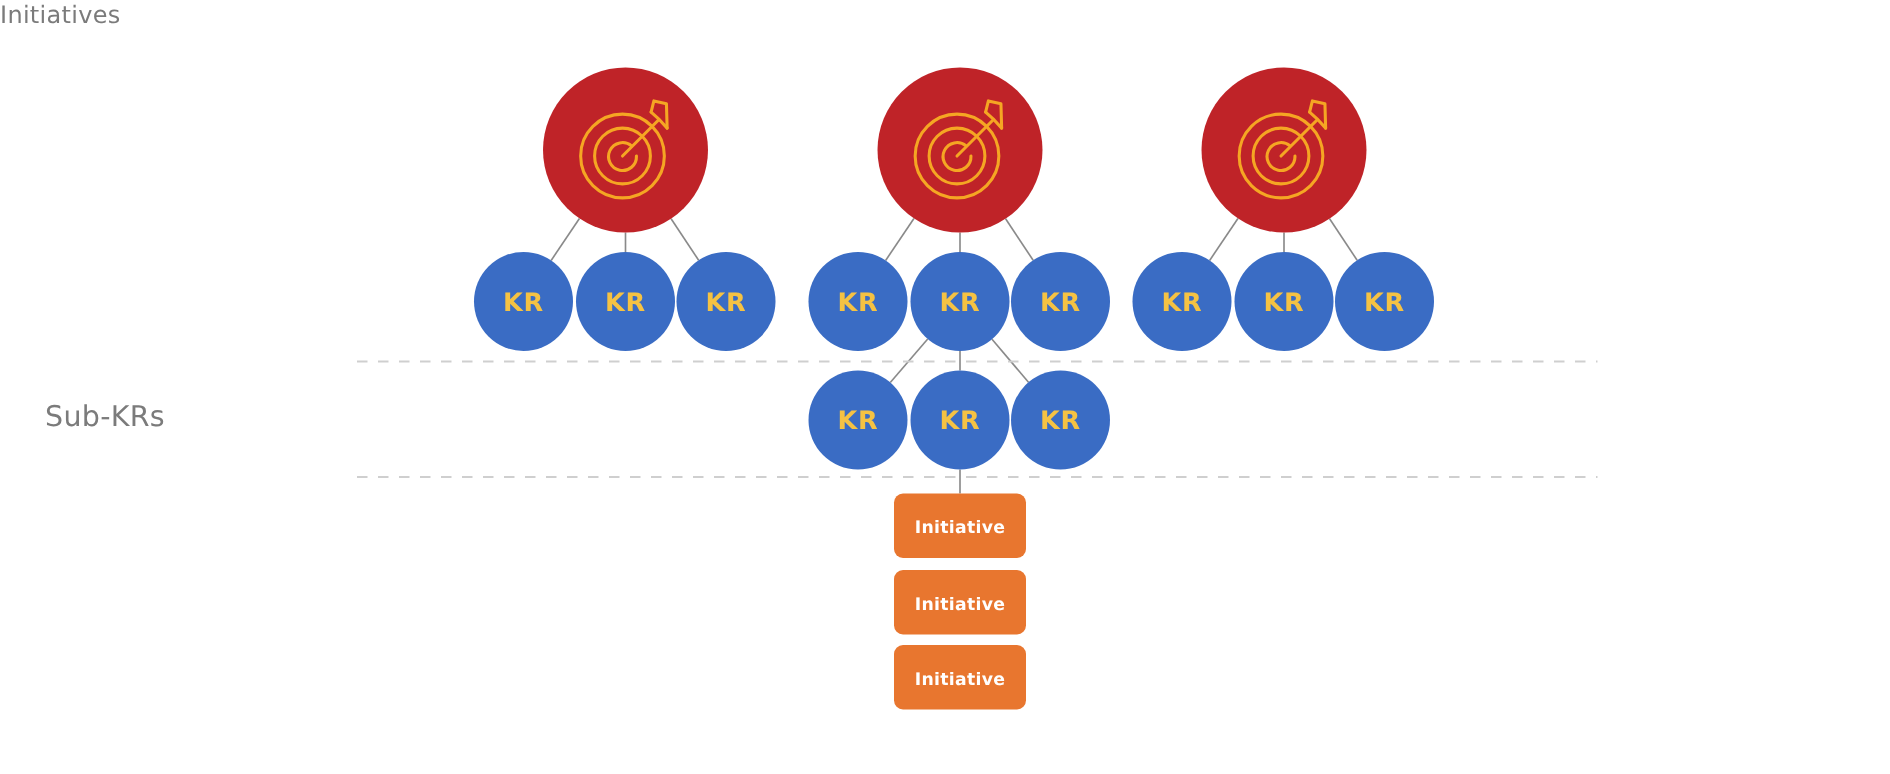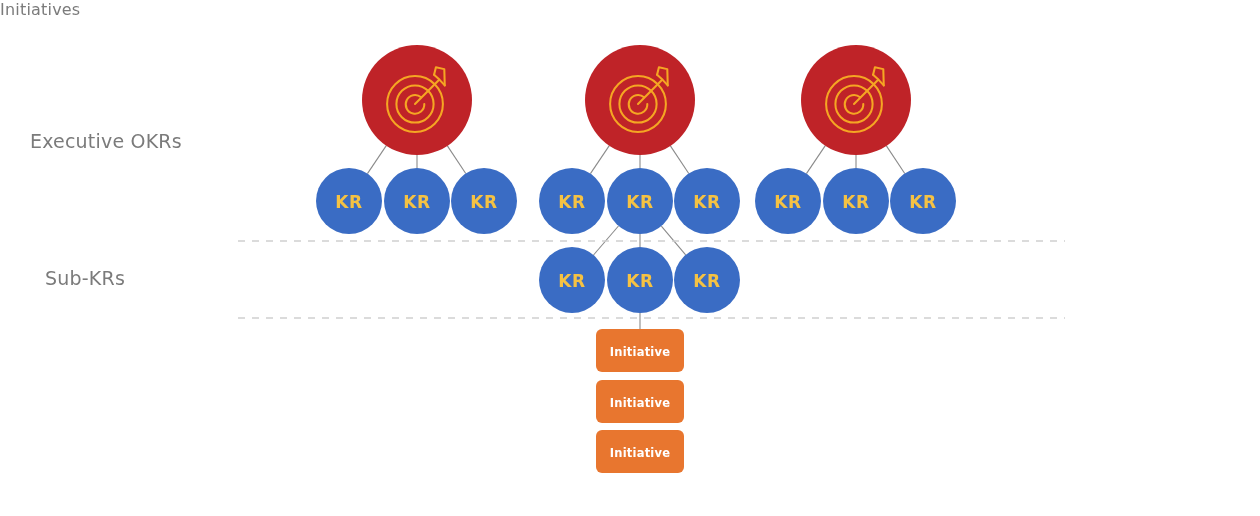--- a/index.html
+++ b/index.html
@@ -17,21 +17,21 @@
   }
   
   .row-label {
     position: absolute;
     font-weight: normal;
     color: #7b7b7b;
     letter-spacing: 0.2px;
     white-space: nowrap;
   }
   .row-label.lvl-exec   { left: 30px; top: 130px; font-size: 19px; }
-  .row-label.lvl-sub    { left: 30px; top: 267px; font-size: 19px; margin-left: 15px; }
+  .row-label.lvl-sub    { left: 30px; top: 267px; font-size: 19px; }
 
   
   #canvas {
     position: absolute;
     left: 0; top: 0;
     width: 1260px;
     height: 516px;
   }
 
   .node-label-kr {
@@ -71,21 +71,20 @@
     stroke-width: 2.2;
     stroke-linecap: round;
     stroke-linejoin: round;
   }
 </style>
 </head>
 <body>
 
 <div id="stage">
 
-  <div class="row-label lvl-exec">Executive OKRs</div>
   <div class="row-label lvl-sub">Sub-KRs</div>
   <div class="row-label lvl-initiatives">Initiatives</div>
 
   <svg id="canvas" viewBox="0 0 1260 516">
     <defs>
 
       <g id="target-icon-art">
 
         <circle class="target-art" cx="0" cy="0" r="30"></circle>
 

